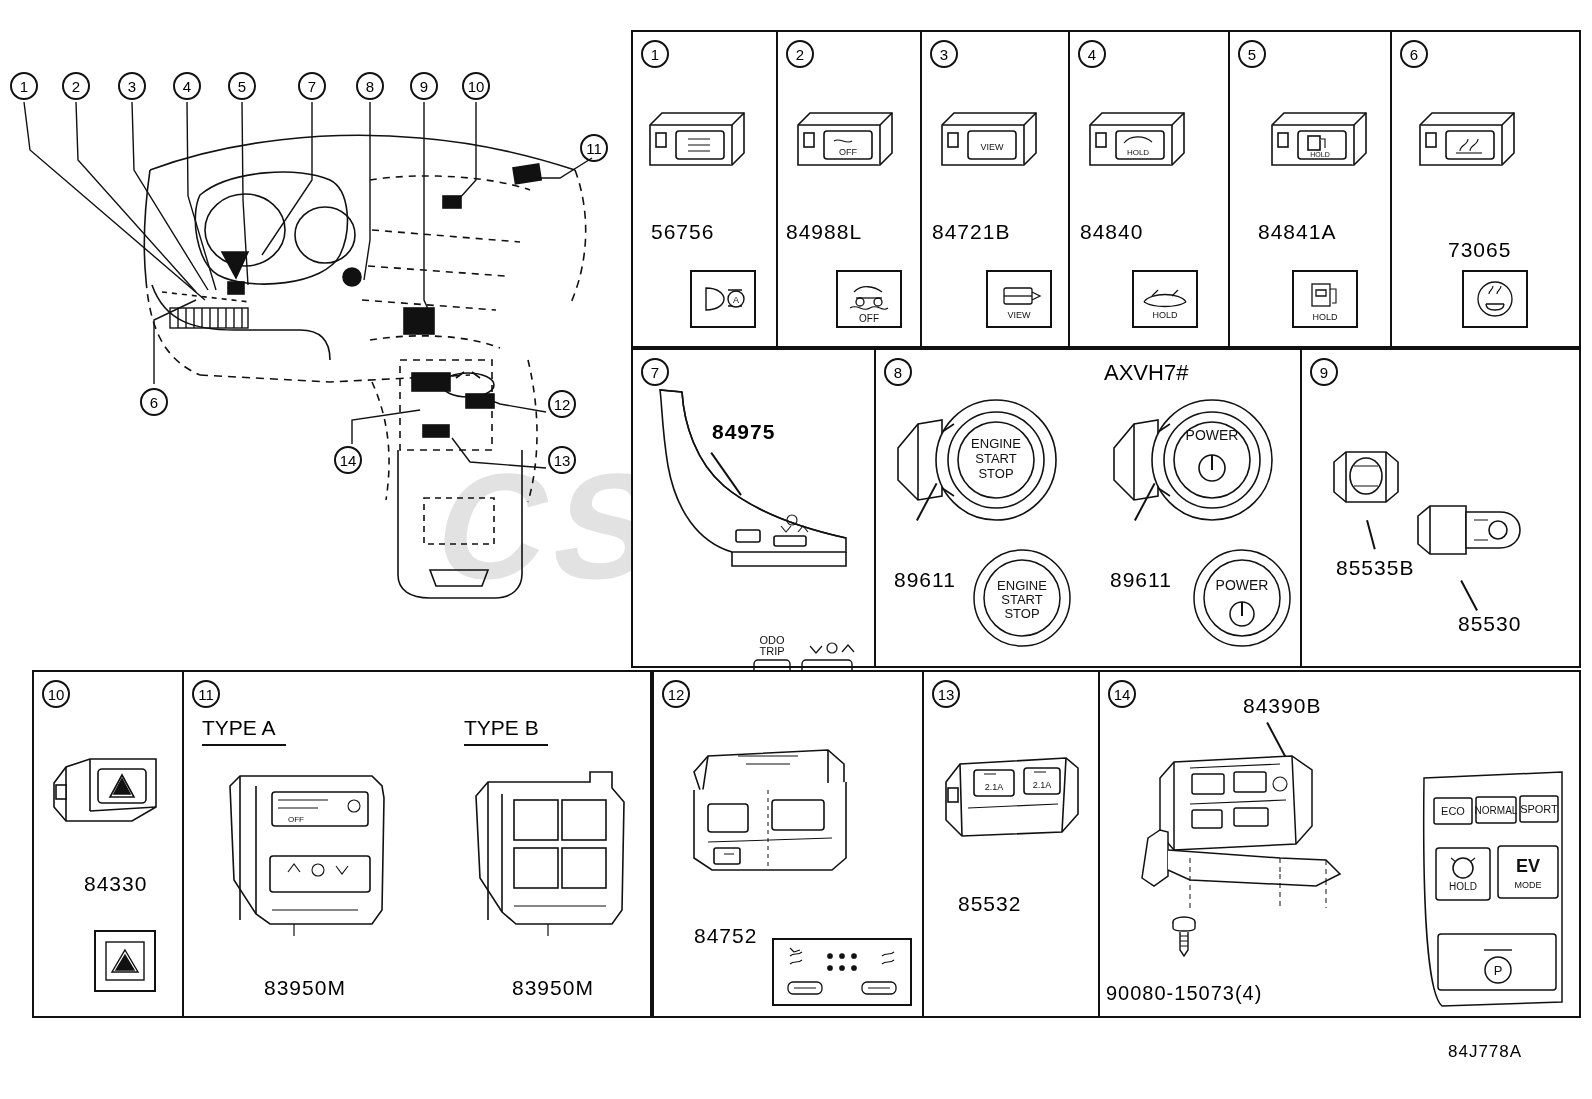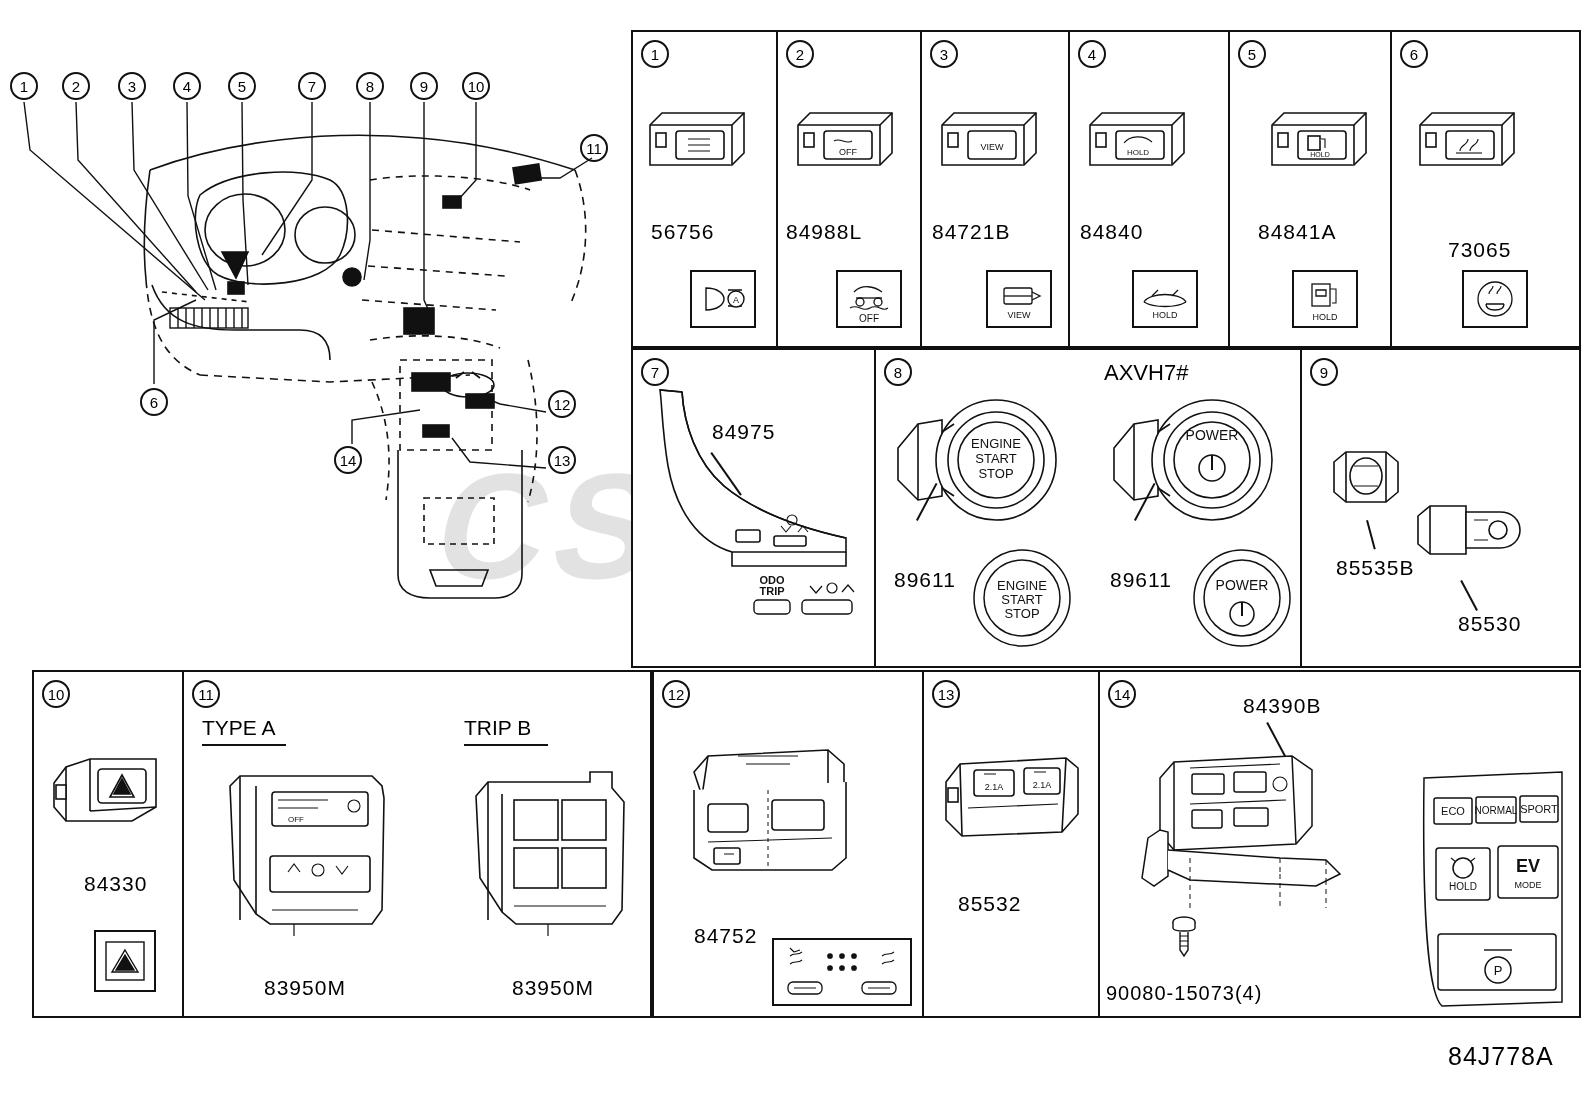--- a/index.html
+++ b/index.html
@@ -279,23 +279,23 @@
       <path d="M42 22 C 44 54, 56 92, 84 116 C 120 146, 170 160, 206 168"></path>
       <path d="M20 20 L 42 22"></path>
       <path d="M92 182 L 92 196 L 206 196 L 206 182"></path>
       <rect x="96" y="160" width="24" height="12" rx="2"></rect>
       <rect x="134" y="166" width="32" height="10" rx="2"></rect>
       <path d="M141 156 l 5 6 l 5 -6" stroke-width="1.1"></path>
       <path d="M158 162 l 5 -6 l 5 6" stroke-width="1.1"></path>
       <circle cx="152" cy="150" r="5" stroke-width="1.1"></circle>
     </svg>
   </div>
-  <div class="code" style="left:712px;top:420px;">84975</div>
+  <div class="code" style="left:712px;top:420px;font-weight:bold;">84975</div>
   <div class="lead" style="left:712px;top:452px;width:52px;transform:rotate(55deg);"></div>
-  <div style="position:absolute;left:748px;top:572px;width:110px;height:48px;font-weight:bold;">
+  <div style="position:absolute;left:748px;top:632px;width:110px;height:48px;">
     <svg width="110" height="48" stroke="#111" stroke-width="1.4" fill="none">
       <text x="24" y="12" font-size="11" text-anchor="middle" fill="#111" stroke="none" font-family="Liberation Sans, sans-serif">ODO</text>
       <text x="24" y="23" font-size="11" text-anchor="middle" fill="#111" stroke="none" font-family="Liberation Sans, sans-serif">TRIP</text>
       <path d="M62 14 l 6 7 l 6 -7" stroke-width="1.2"></path>
       <circle cx="84" cy="16" r="5" stroke-width="1.2"></circle>
       <path d="M94 20 l 6 -7 l 6 7" stroke-width="1.2"></path>
       <rect x="6" y="28" width="36" height="14" rx="4"></rect>
       <rect x="54" y="28" width="50" height="14" rx="4"></rect>
     </svg>
   </div>
@@ -397,21 +397,21 @@
     <svg width="58" height="58" stroke="#111" stroke-width="1.4" fill="none">
       <rect x="10" y="10" width="38" height="38"></rect>
       <polygon points="29,18 42,40 16,40"></polygon>
       <polygon points="29,23 38,38 20,38" fill="#111"></polygon>
     </svg>
   </div>
 
   <div class="circnum" style="left:192px;top:680px;">11</div>
   <div class="ptext" style="left:202px;top:716px;font-size:21px;">TYPE A</div>
   <div class="hline" style="left:202px;top:744px;width:84px;"></div>
-  <div class="ptext" style="left:464px;top:716px;font-size:21px;">TRIP B</div>
+  <div class="ptext" style="left:464px;top:716px;font-size:21px;">TYPE B</div>
   <div class="hline" style="left:464px;top:744px;width:84px;"></div>
 
   <div style="position:absolute;left:212px;top:760px;">
     <svg width="190" height="180" stroke="#111" stroke-width="1.6" fill="#fff">
       <path d="M18 26 L 28 16 L 160 16 L 170 26 L 172 38 L 170 150 L 160 164 L 58 164 L 44 154 L 22 120 Z"></path>
       <path d="M28 16 L 28 160 M44 26 L 44 154"></path>
       <rect x="60" y="32" width="96" height="34" rx="3"></rect>
       <path d="M66 40 h 50 M66 48 h 40" stroke-width="1"></path>
       <text x="76" y="62" font-size="8" fill="#111" stroke="none" font-family="Liberation Sans, sans-serif">OFF</text>
       <circle cx="142" cy="46" r="6" stroke-width="1.1"></circle>
@@ -547,15 +547,15 @@
       <text x="116" y="102" font-size="18" text-anchor="middle" fill="#111" stroke="none" font-weight="bold" font-family="Liberation Sans, sans-serif">EV</text>
       <text x="116" y="118" font-size="9" text-anchor="middle" fill="#111" stroke="none" font-family="Liberation Sans, sans-serif">MODE</text>
 
       <rect x="26" y="164" width="118" height="56" rx="3"></rect>
       <path d="M72 180 h 28" stroke-width="1.4"></path>
       <circle cx="86" cy="200" r="13"></circle>
       <text x="86" y="205" font-size="13" text-anchor="middle" fill="#111" stroke="none" font-family="Liberation Sans, sans-serif">P</text>
     </svg>
   </div>
 
-  <div class="code" style="left:1448px;top:1042px;font-size:25px;letter-spacing:1px;">84J778A</div>
+  <div class="code" style="left:1448px;top:1042px;font-size:17px;letter-spacing:1px;">84J778A</div>
 
 </div>
 
 </body></html>

